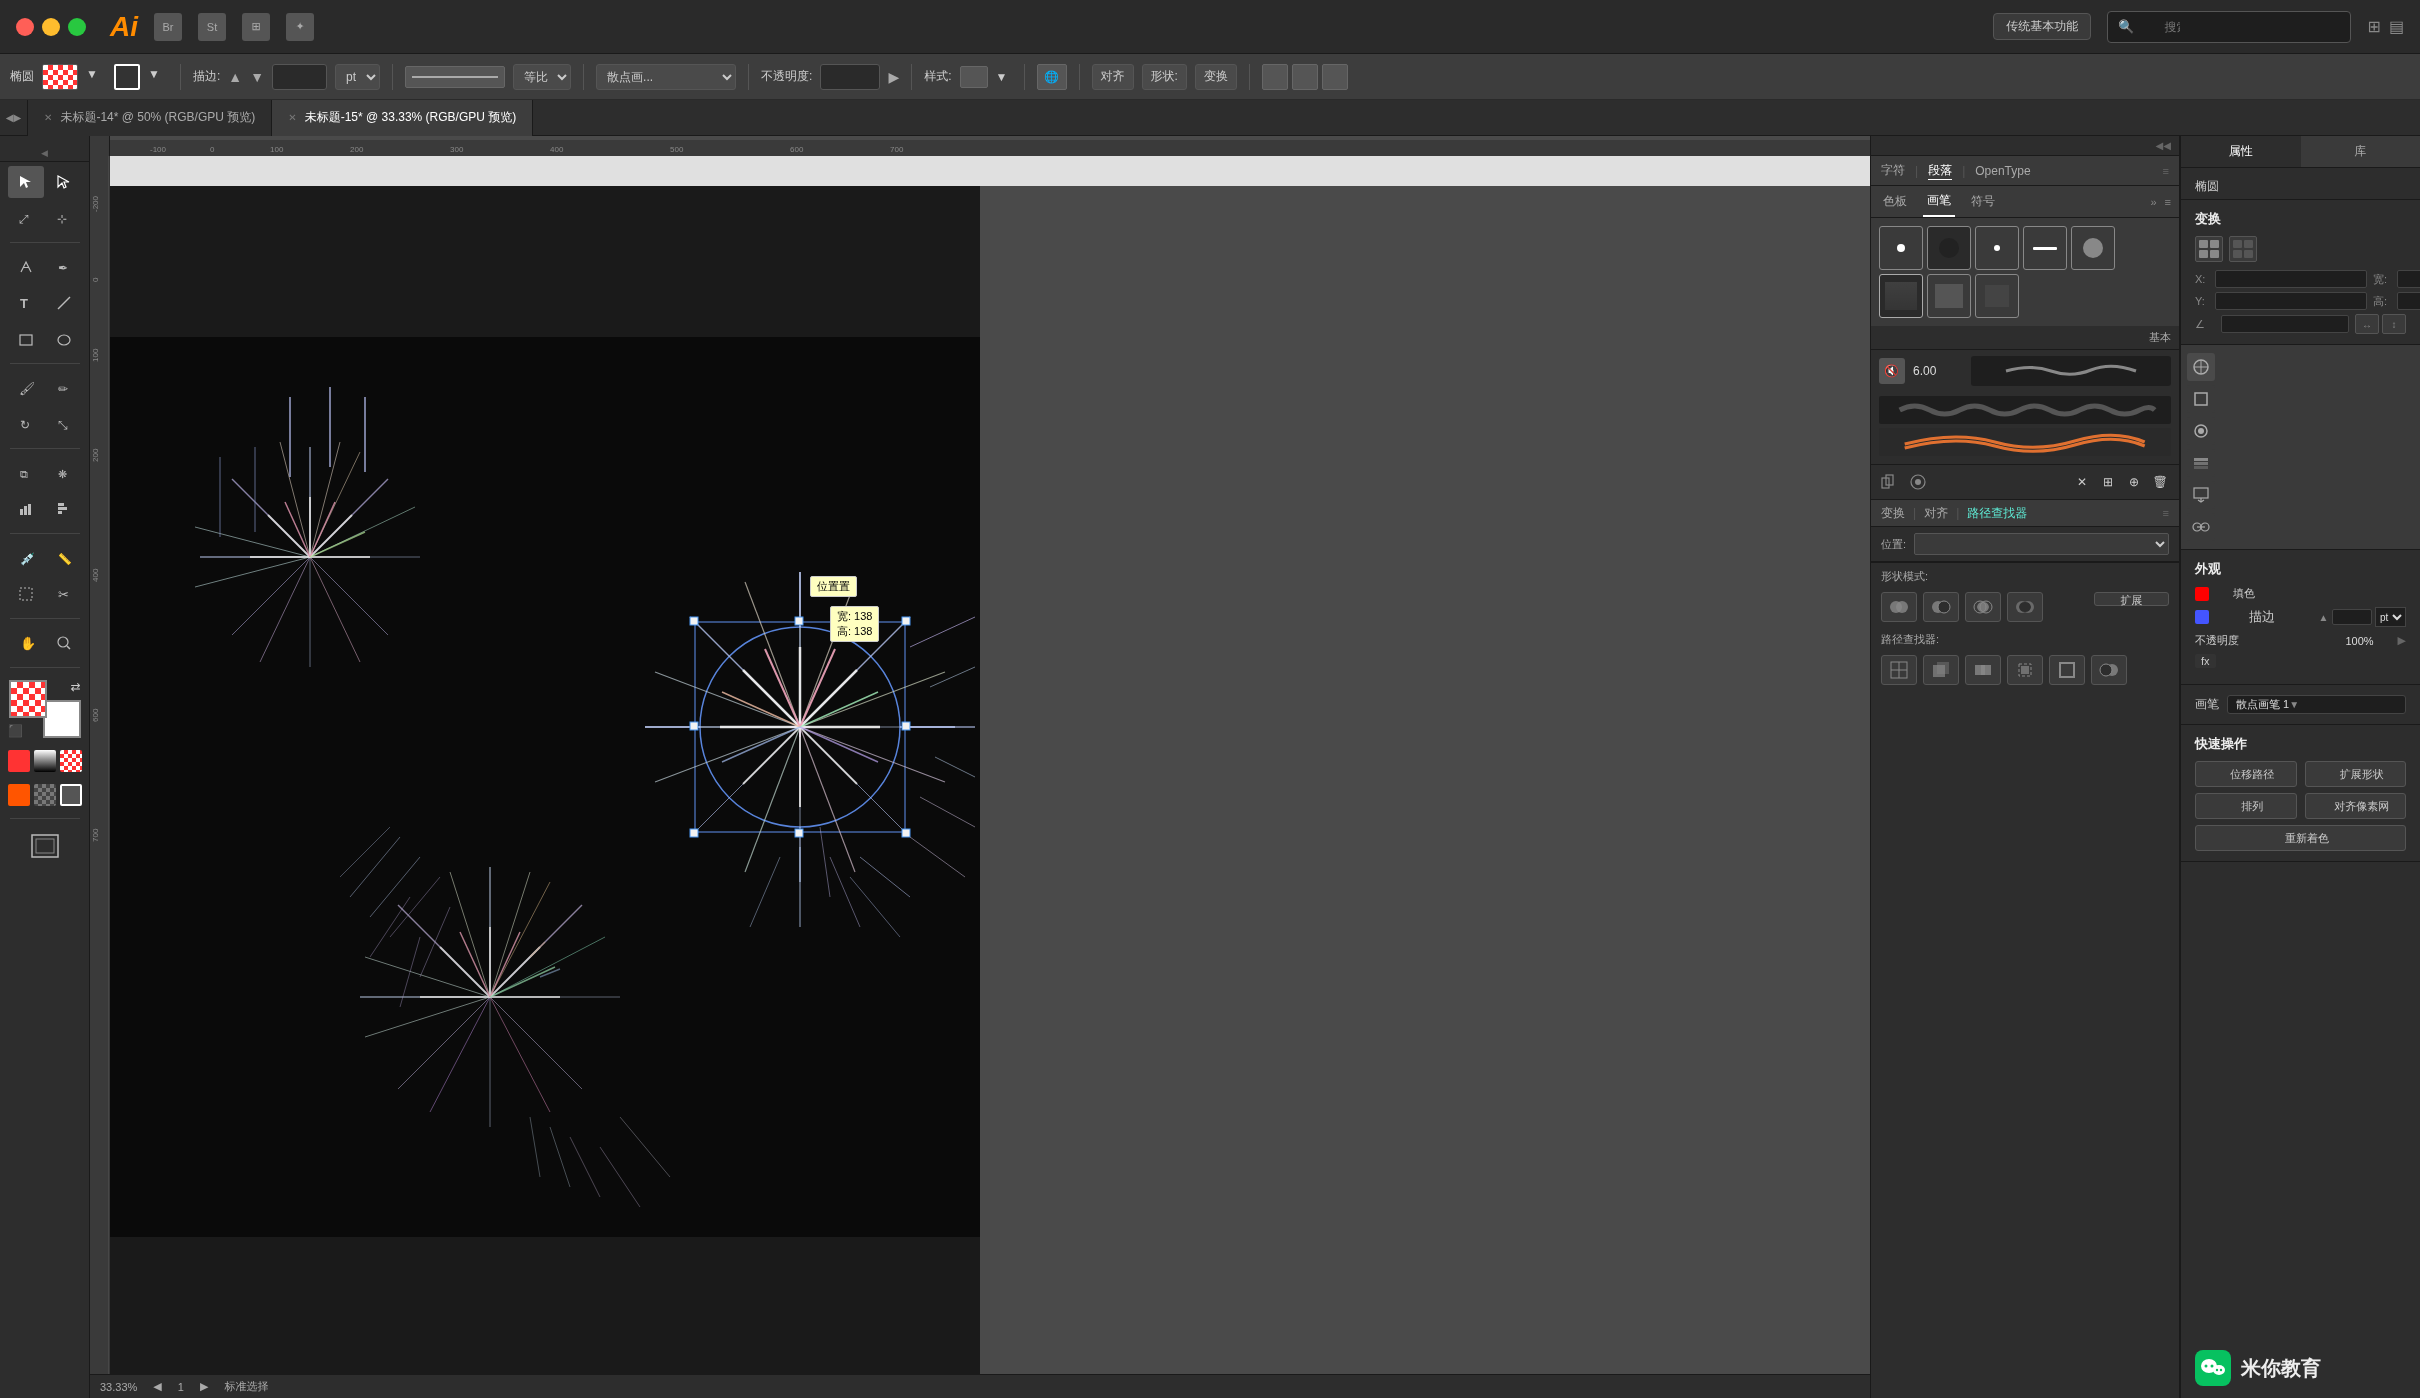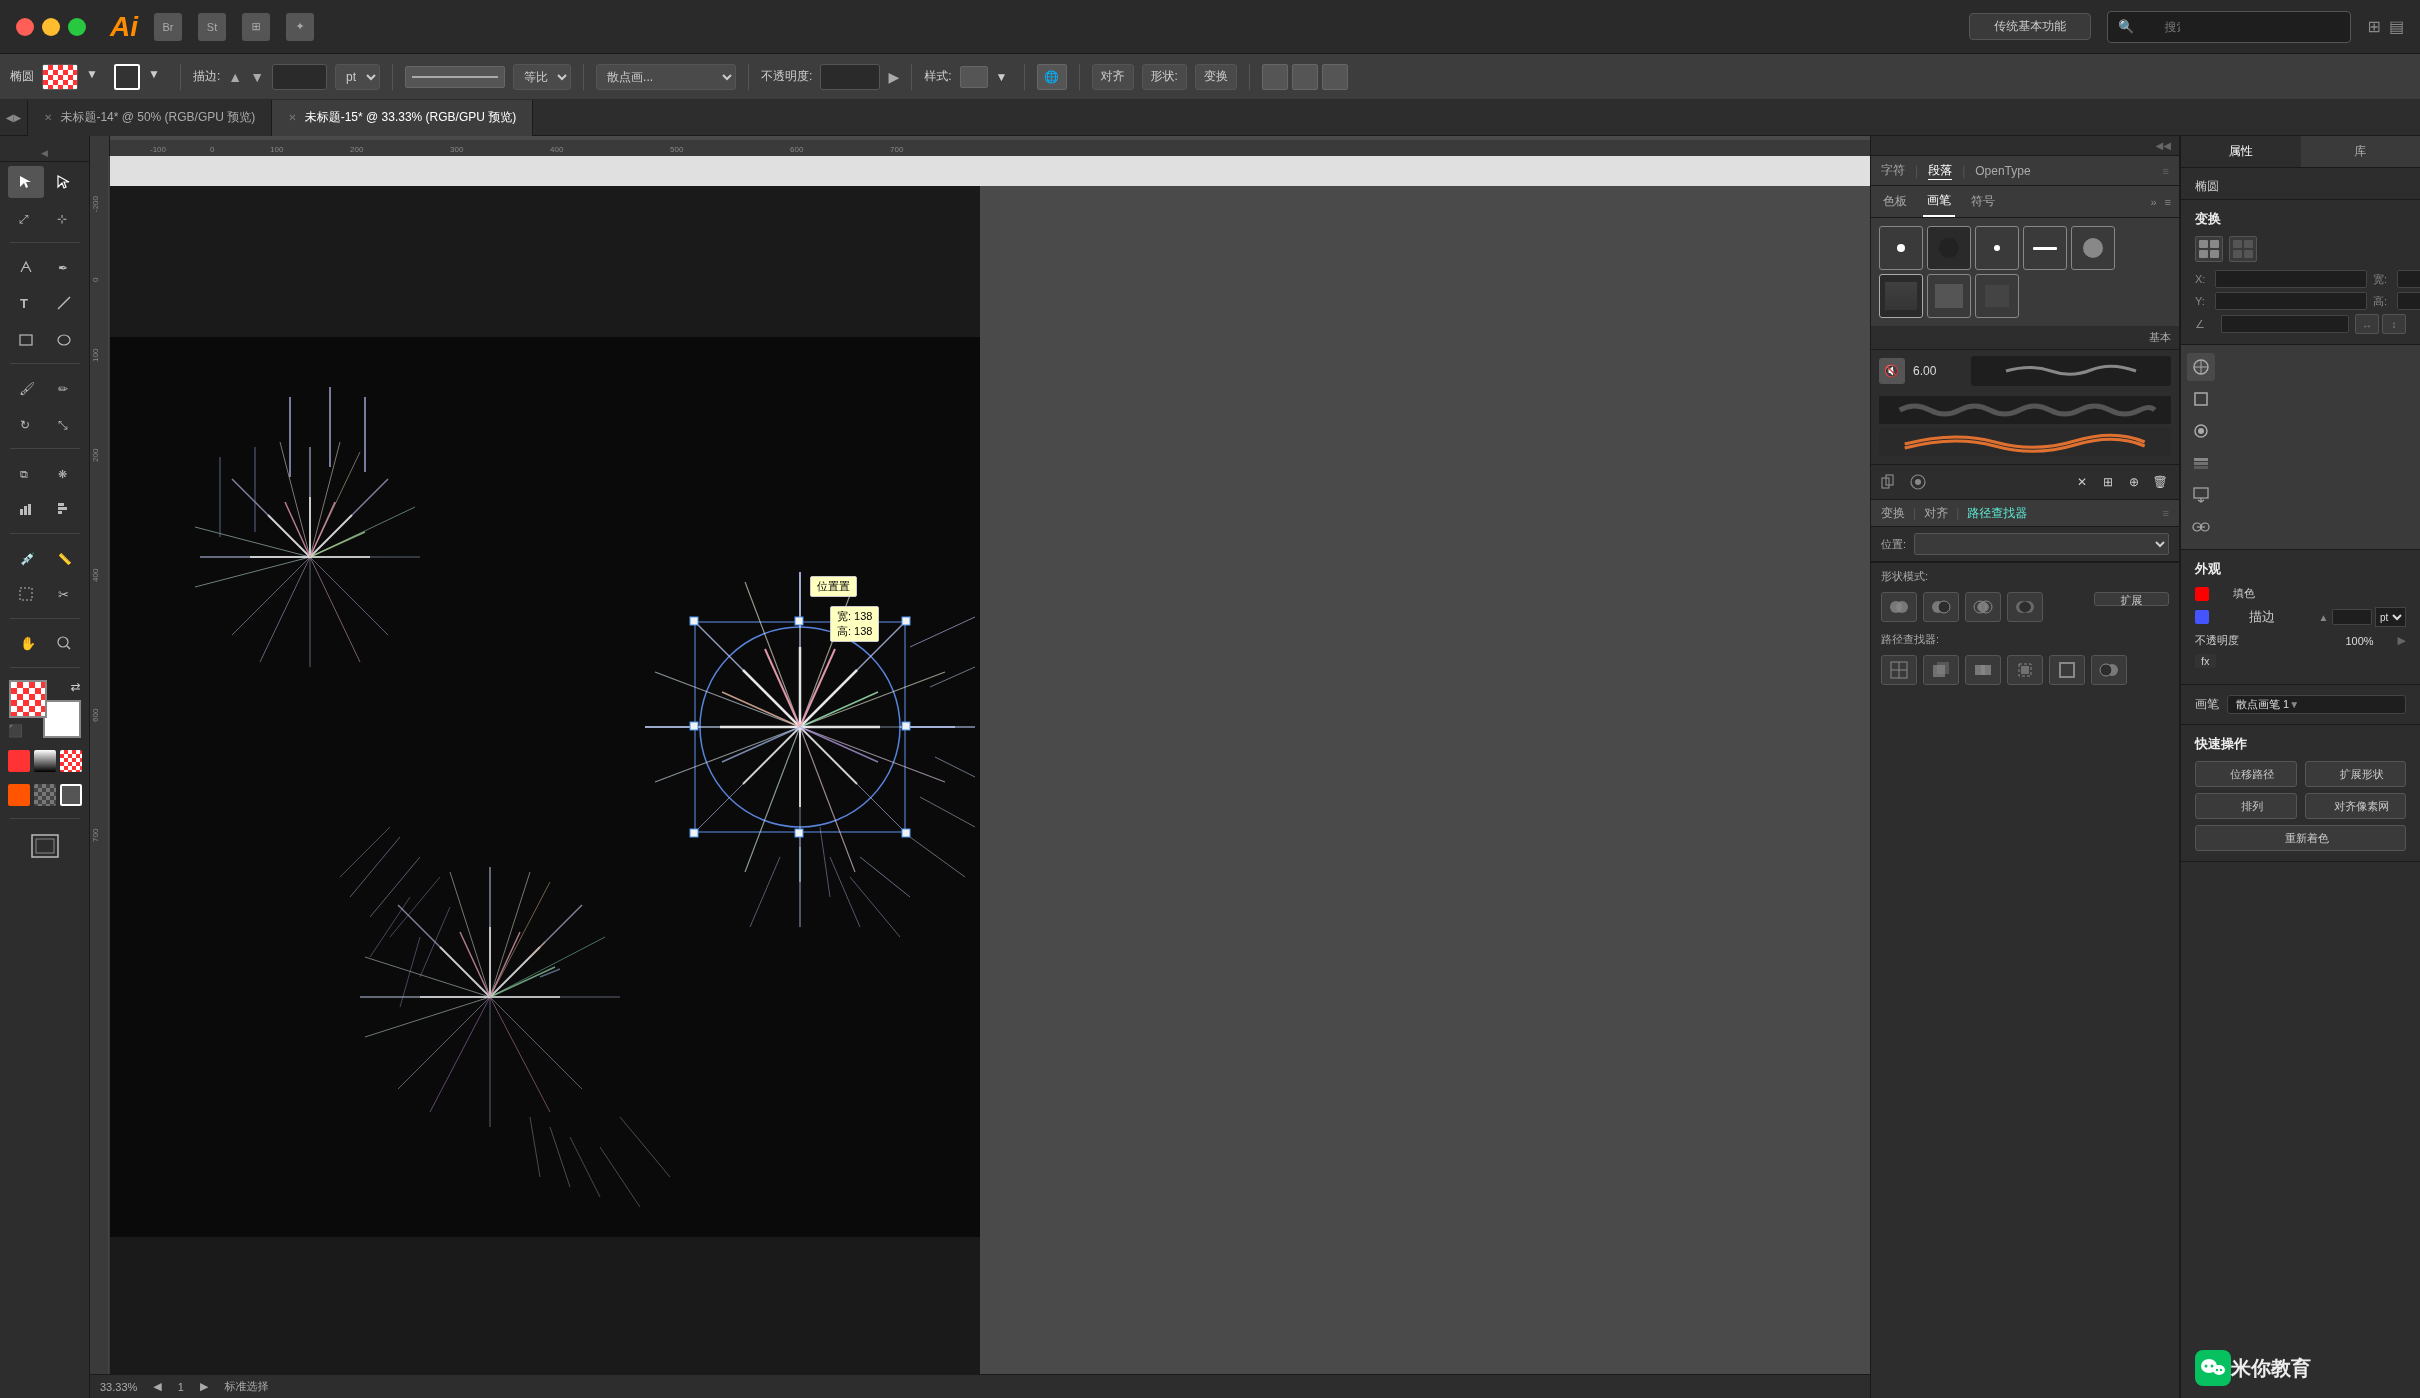--- a/index.html
+++ b/index.html
@@ -12,21 +12,21 @@
       border-bottom: 1px solid #1a1a1a;
     }
     .traffic-lights { display: flex; gap: 8px; align-items: center; }
     .tl { width: 18px; height: 18px; border-radius: 50%; }
     .tl-red { background: #ff5f57; }
     .tl-yellow { background: #febc2e; }
     .tl-green { background: #28c840; }
     .app-logo { font-size: 28px; font-weight: bold; color: #ff8c00; margin-left: 8px; font-style: italic; }
     .title-icon { width: 28px; height: 28px; background: #555; border-radius: 3px; display: flex; align-items: center; justify-content: center; font-size: 11px; color: #aaa; }
     .title-right { margin-left: auto; display: flex; align-items: center; gap: 16px; }
-    .title-btn { background: #3a3a3a; border: 1px solid #555; color: #ccc; padding: 4px 24px; border-radius: 4px; font-size: 12px; cursor: pointer; }
+    .title-btn { background: #3a3a3a; border: 1px solid #555; color: #ccc; padding: 4px 12px; border-radius: 4px; font-size: 12px; cursor: pointer; }
     .title-search { background: #1e1e1e; border: 1px solid #555; color: #ccc; padding: 4px 160px 4px 24px; border-radius: 4px; font-size: 12px; }
 
     
     #optionsbar {
       width: 100%; height: 46px; background: #3d3d3d;
       display: flex; align-items: center; padding: 0 10px; gap: 8px;
       border-bottom: 1px solid #2a2a2a;
     }
     .opt-label { font-size: 12px; color: #ccc; }
     .opt-select { background: #4a4a4a; border: 1px solid #555; color: #ccc; padding: 3px 6px; border-radius: 3px; font-size: 12px; height: 26px; }
@@ -120,21 +120,21 @@
       display: flex; flex-direction: column; overflow-y: auto;
     }
     .props-section { border-bottom: 1px solid #1a1a1a; padding: 10px 14px; }
     .props-title { font-size: 13px; color: #eee; font-weight: bold; margin-bottom: 8px; }
     .appearance-row { display: flex; align-items: center; gap: 20px; margin-bottom: 6px; }
     .quick-row { display: flex; gap: 8px; }
     .quick-btn { flex: 1; height: 26px; background: #3a3a3a; border: 1px solid #555; border-radius: 3px; cursor: pointer; font-size: 11px; color: #ccc; padding-left: 13px; }
 
     
     .wechat-area {
-      padding: 12px 14px; display: flex; align-items: center; gap: 0;
+      padding: 12px 14px; display: flex; align-items: center; gap: 10px;
       background: #2d2d2d;
     }
     .wechat-icon { width: 36px; height: 36px; background: #07c160; border-radius: 8px; display: flex; align-items: center; justify-content: center; color: white; font-size: 20px; }
     .wechat-text { font-size: 20px; color: #eee; font-weight: bold; }
 
     
     .ruler-h { position: absolute; top: 4px; left: 0; right: 0; height: 20px; background: #3a3a3a; border-bottom: 1px solid #1a1a1a; }
     .ruler-v { position: absolute; top: 0; left: 0; bottom: 0; width: 20px; background: #3a3a3a; border-right: 1px solid #1a1a1a; }
 
     

